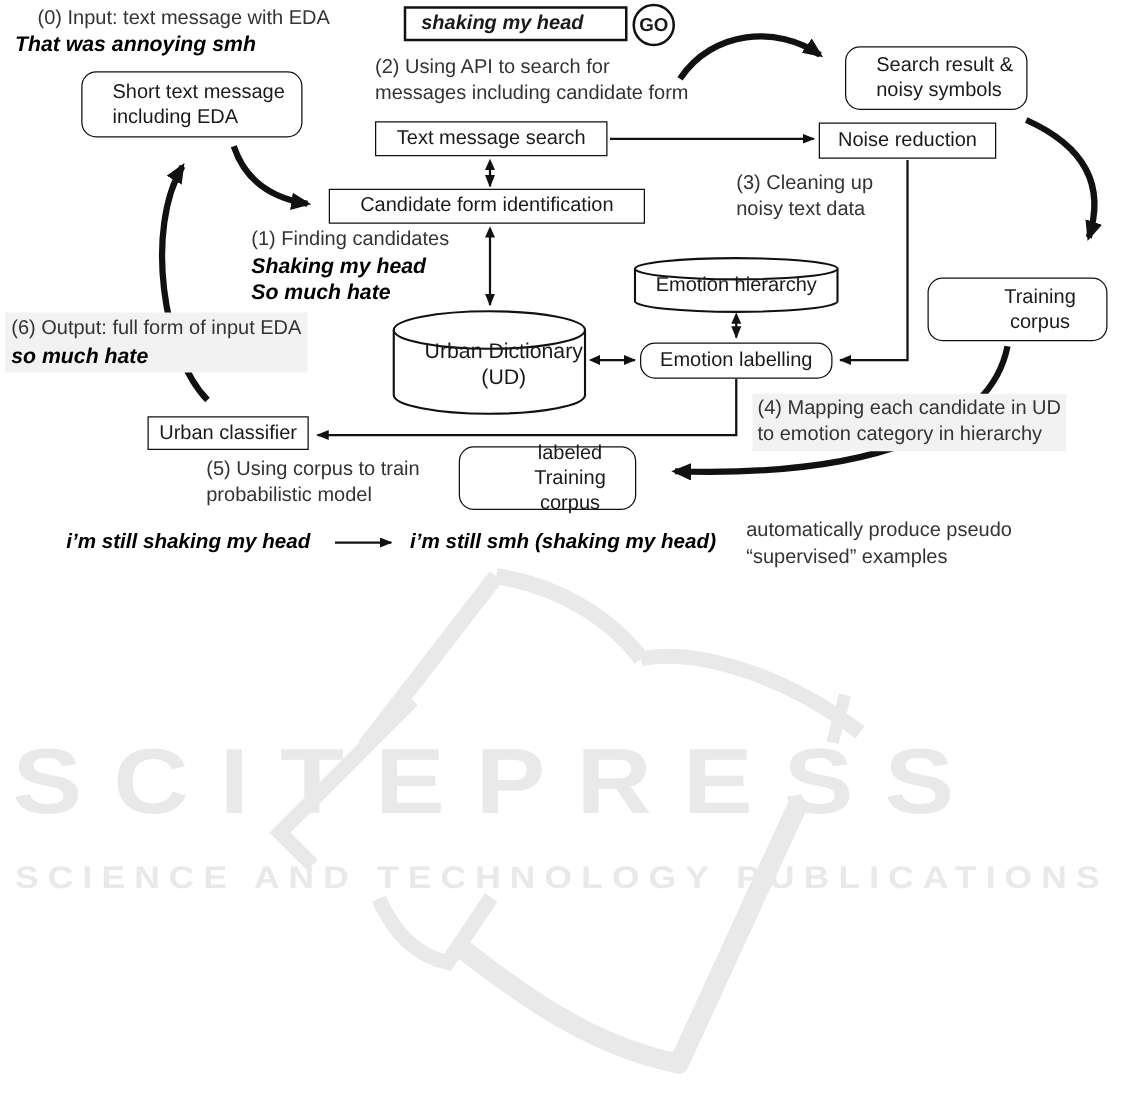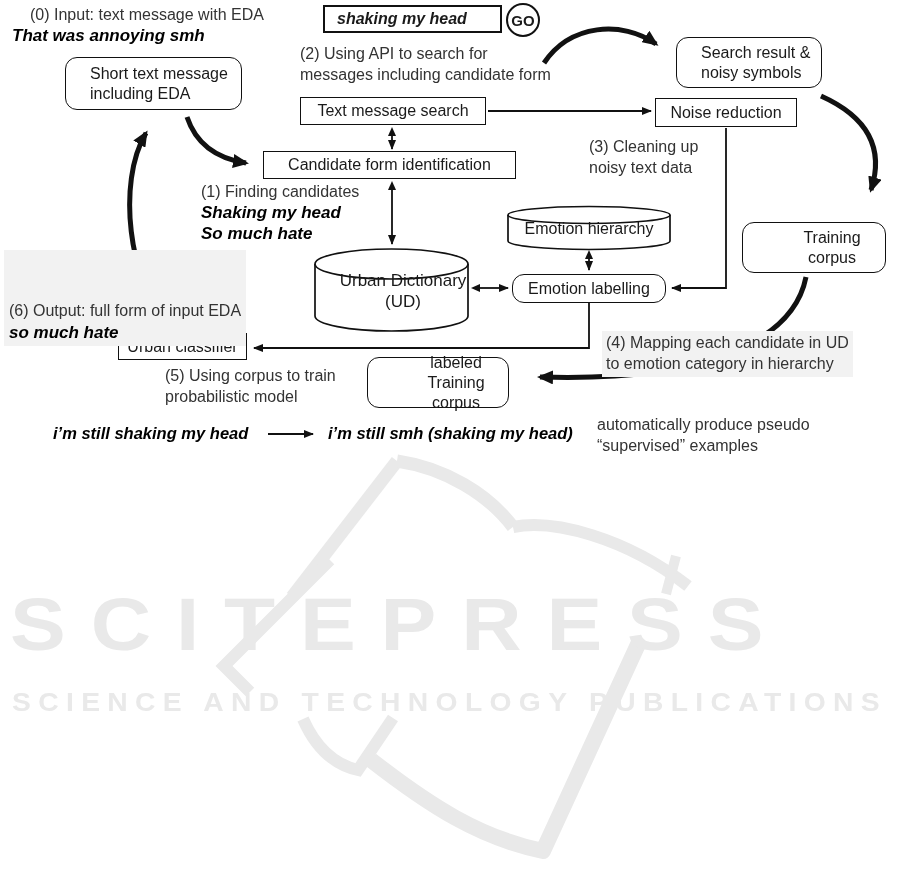--- a/index.html
+++ b/index.html
@@ -26,21 +26,21 @@
   .round{border-radius:12px;padding-left:36px;}
   .leftal{justify-content:flex-start;text-align:left;padding-left:24px;}
   .cyl-label{position:absolute;z-index:2;display:flex;align-items:center;justify-content:center;
         text-align:center;font-size:16px;line-height:1.22;white-space:pre-line;background:transparent;}
   
   .ann{position:absolute;z-index:2;font-size:16px;line-height:1.3;color:#333;white-space:pre-line;}
   .ex{position:absolute;z-index:2;font-size:17px;font-weight:bold;font-style:italic;color:#000;
       line-height:1.25;white-space:pre-line;}
   .hl{background:#f2f2f2;padding:2px 4px;}
   .hlblock{position:absolute;z-index:2;background:#f2f2f2;padding:3px 5px;}
-  .hlblock .l1{font-size:16px;color:#333;line-height:1.3;margin-top:48px;}
+  .hlblock .l1{font-size:16px;color:#333;line-height:1.3;}
   .hlblock .l2{font-size:17px;font-weight:bold;font-style:italic;color:#000;line-height:1.25;}
   
   .query{position:absolute;z-index:2;left:323px;top:5px;width:179px;height:28px;background:#fff;
          border:2px solid #111;display:flex;align-items:center;padding-left:12px;
          font-size:16px;font-weight:bold;font-style:italic;box-sizing:border-box;}
   .go{position:absolute;z-index:2;left:506px;top:3px;width:34px;height:34px;border:2.2px solid #111;
       border-radius:50%;background:#fff;display:flex;align-items:center;justify-content:center;
       font-size:15px;font-weight:bold;box-sizing:border-box;}
 </style>
 </head>
@@ -137,21 +137,21 @@
 noisy text data</div>
   <div class="ann" style="left:201px;top:182px;">(1) Finding candidates</div>
   <div class="ex" style="left:201px;top:202px;">Shaking my head
 So much hate</div>
 
   <div class="hlblock" style="left:4px;top:250px;">
     <div class="l1">(6) Output: full form of input EDA</div>
     <div class="l2">so much hate</div>
   </div>
 
-  <div class="ann hl" style="left:602px;top:315px;margin-top:16px;">(4) Mapping each candidate in UD
+  <div class="ann hl" style="left:602px;top:315px;">(4) Mapping each candidate in UD
 to emotion category in hierarchy</div>
   <div class="ann" style="left:165px;top:366px;">(5) Using corpus to train
 probabilistic model</div>
 
   <div class="ex" style="left:53px;top:423px;font-size:16.5px;">i’m still shaking my head</div>
   <div class="ex" style="left:328px;top:423px;font-size:16.5px;">i’m still smh (shaking my head)</div>
   <div class="ann" style="left:597px;top:415px;">automatically produce pseudo
 “supervised” examples</div>
 
 </div>

